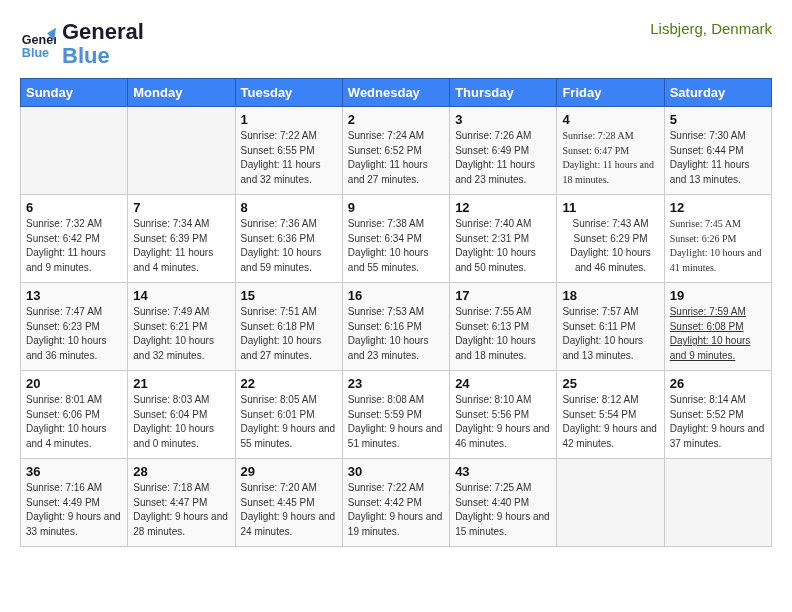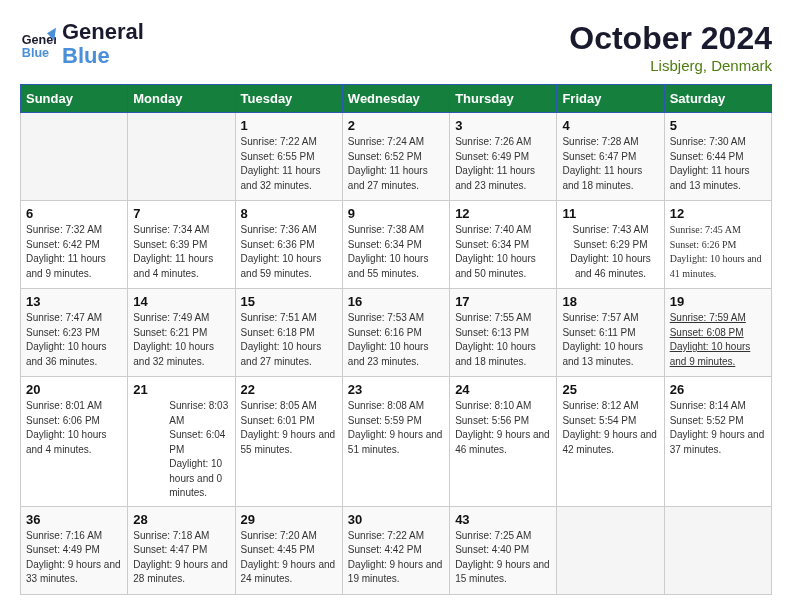--- a/index.html
+++ b/index.html
@@ -45,21 +45,21 @@
     .subtitle {
       font-size: 15px;
       color: #4d7c0f;
     }
     table {
       width: 100%;
       border-collapse: collapse;
       table-layout: fixed;
     }
     thead th {
-      background-color: #15803d;
+      background-color: #3b82f6;
       color: #fff;
       font-size: 13px;
       font-weight: bold;
       padding: 6px 5px;
       text-align: left;
       border: 1px solid #2a5aaf;
     }
     tbody td {
       vertical-align: top;
       border: 1px solid #ccc;
@@ -98,21 +98,20 @@
       <text x="2" y="34" font-size="14" font-weight="bold" fill="#4a90d9">Blue</text>
       <polygon points="30,8 40,2 38,16" fill="#4a90d9"></polygon>
     </svg>
     <div>
       <div class="logo-text">
         General<br><span>Blue</span>
       </div>
     </div>
   </div>
   <div class="title-block">
-    <div class="month-title">October 2024</div>
     <div class="subtitle">Lisbjerg, Denmark</div>
   </div>
 </div>
 
 <table>
   <thead>
     <tr id="header-row">
         <th>Sunday</th>
         <th>Monday</th>
         <th>Tuesday</th>
@@ -139,21 +138,21 @@
 Daylight: 11 hours and 27 minutes.</div>
         </td>
         <td>
           <span class="day-num">3</span>
           <div class="day-info" style="white-space: pre-line;">Sunrise: 7:26 AM
 Sunset: 6:49 PM
 Daylight: 11 hours and 23 minutes.</div>
         </td>
         <td>
           <span class="day-num">4</span>
-          <div class="day-info" style="white-space: pre-line;">Sunrise: 7:28 AM
+          <div class="day-info" style="white-space: pre-line; font-family: Liberation Serif, serif;">Sunrise: 7:28 AM
 Sunset: 6:47 PM
 Daylight: 11 hours and 18 minutes.</div>
         </td>
         <td>
           <span class="day-num">5</span>
           <div class="day-info" style="white-space: pre-line;">Sunrise: 7:30 AM
 Sunset: 6:44 PM
 Daylight: 11 hours and 13 minutes.</div>
         </td>
       </tr>
@@ -178,21 +177,21 @@
         </td>
         <td>
           <span class="day-num">9</span>
           <div class="day-info" style="white-space: pre-line;">Sunrise: 7:38 AM
 Sunset: 6:34 PM
 Daylight: 10 hours and 55 minutes.</div>
         </td>
         <td>
           <span class="day-num">12</span>
           <div class="day-info" style="white-space: pre-line;">Sunrise: 7:40 AM
-Sunset: 6:34 PM
+Sunset: 2:31 PM
 Daylight: 10 hours and 50 minutes.</div>
         </td>
         <td>
           <span class="day-num">11</span>
           <div class="day-info" style="white-space: pre-line; text-align: center;">Sunrise: 7:43 AM
 Sunset: 6:29 PM
 Daylight: 10 hours and 46 minutes.</div>
         </td>
         <td>
           <span class="day-num">12</span>
@@ -247,21 +246,21 @@
       </tr>
       <tr>
         <td>
           <span class="day-num">20</span>
           <div class="day-info" style="white-space: pre-line;">Sunrise: 8:01 AM
 Sunset: 6:06 PM
 Daylight: 10 hours and 4 minutes.</div>
         </td>
         <td>
           <span class="day-num">21</span>
-          <div class="day-info" style="white-space: pre-line; margin-left: 36px;">Sunrise: 8:03 AM
+          <div class="day-info" style="white-space: pre-line;">Sunrise: 8:03 AM
 Sunset: 6:04 PM
 Daylight: 10 hours and 0 minutes.</div>
         </td>
         <td>
           <span class="day-num">22</span>
           <div class="day-info" style="white-space: pre-line;">Sunrise: 8:05 AM
 Sunset: 6:01 PM
 Daylight: 9 hours and 55 minutes.</div>
         </td>
         <td>

